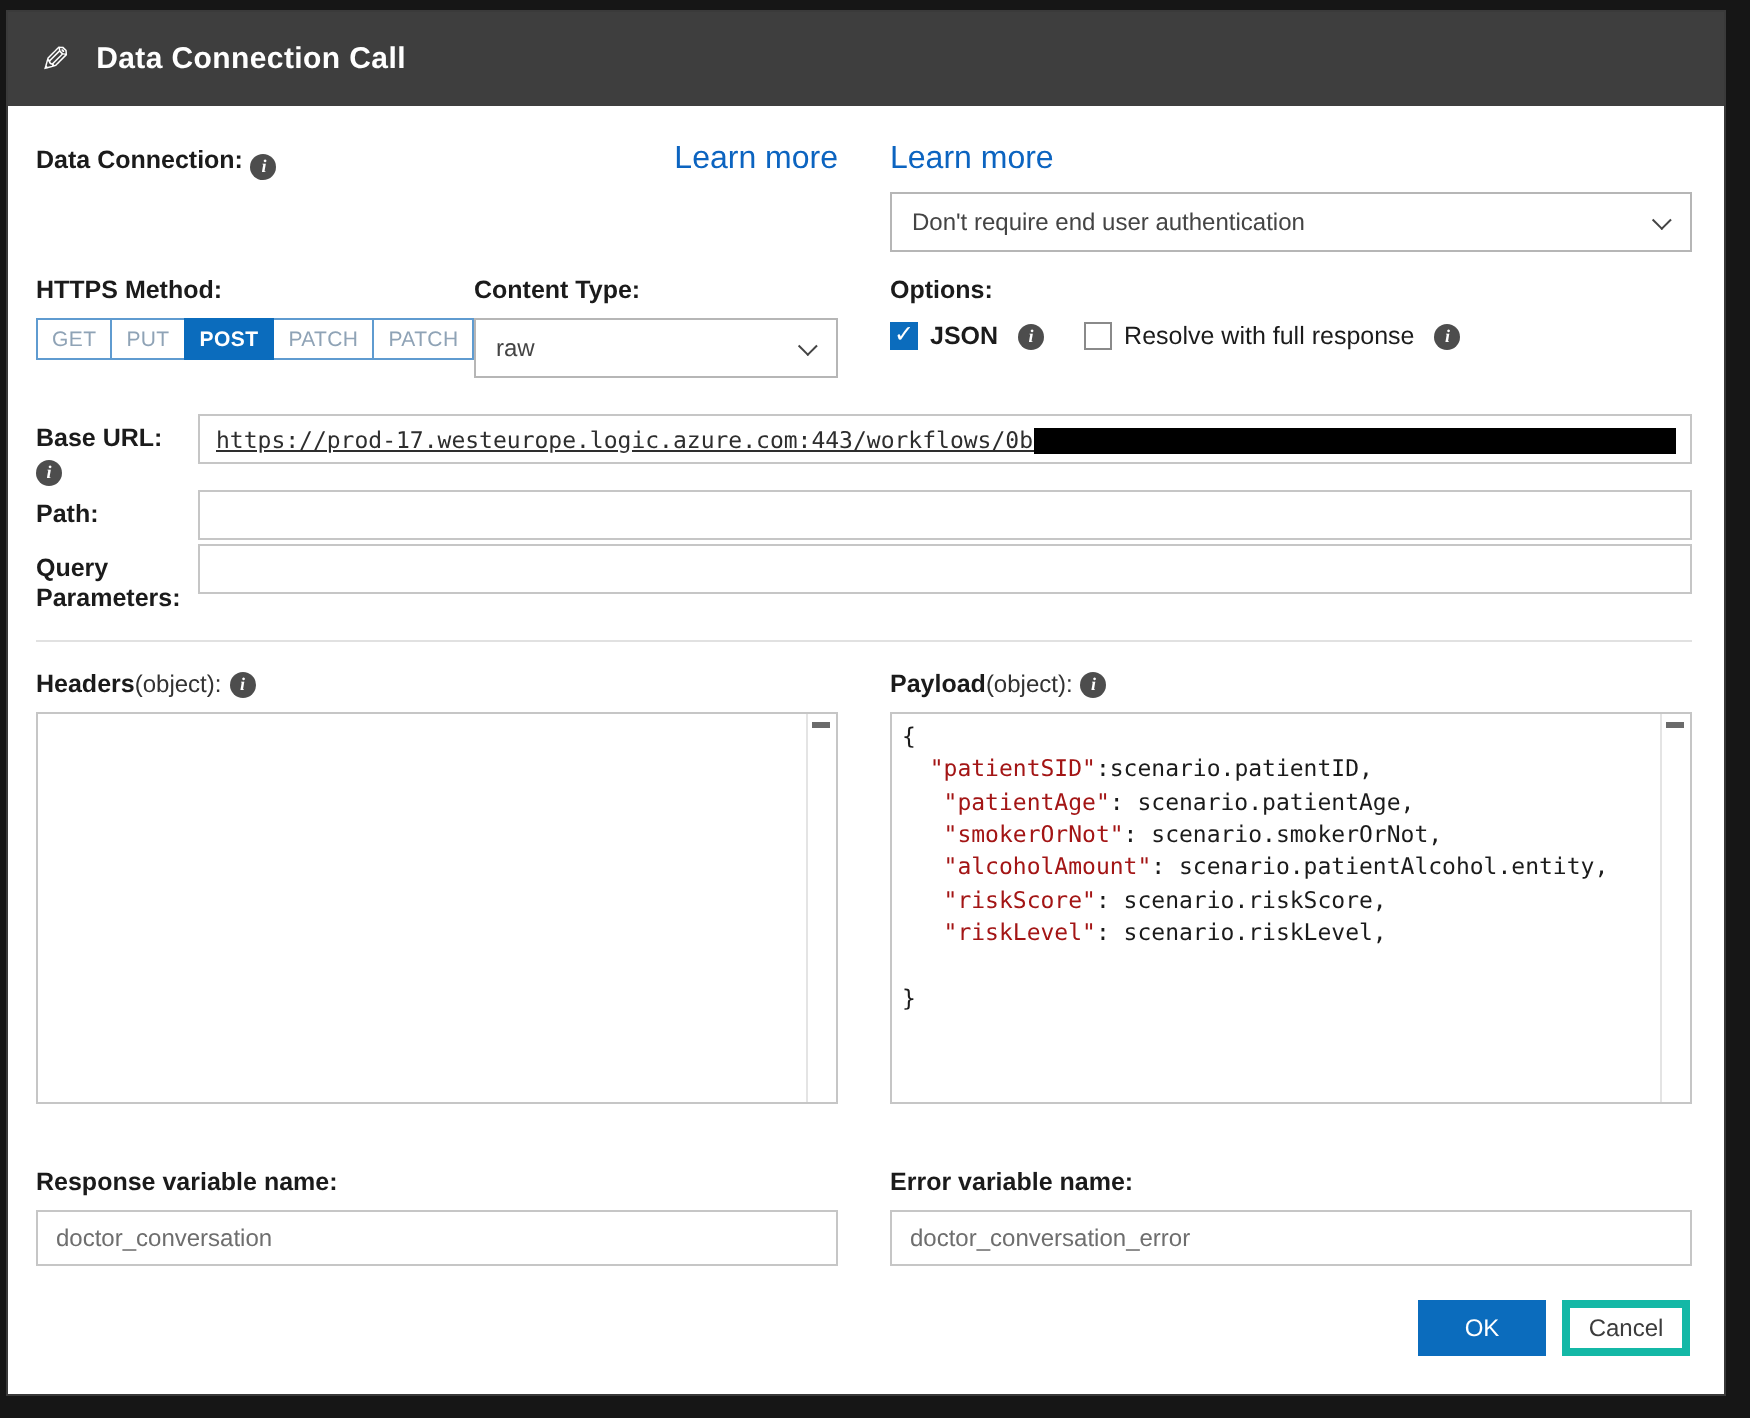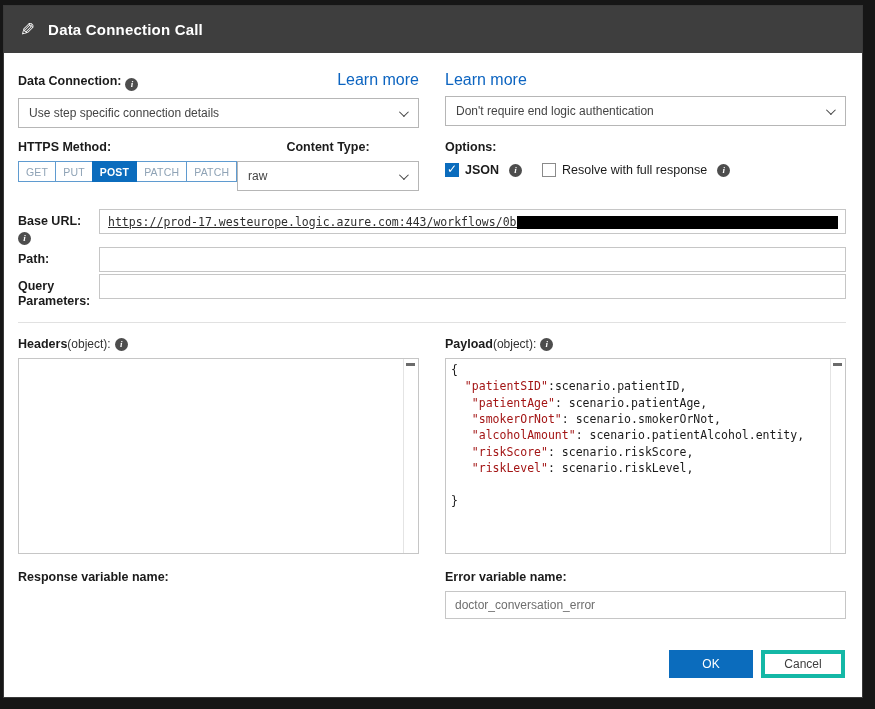--- a/index.html
+++ b/index.html
@@ -85,21 +85,21 @@
   .chevron {
     width: 7px; height: 7px;
     border-right: 1.5px solid #444;
     border-bottom: 1.5px solid #444;
     transform: rotate(45deg) translateY(-2px);
   }
 
   
   .method-row { display: flex; gap: 26px; margin-top: 12px; }
   .method-col { width: 193px; }
-  .ct-col { flex: 1 1 0; text-align: center; }
+  .ct-col { flex: 1 1 0; }
   .seg-group { display: inline-flex; margin-top: 7px; }
   .method-btn {
     border: 1px solid #5f9bd0;
     background: #fff;
     color: #8fa3b6;
     font-size: 10.5px;
     padding: 4px 7px 3px;
     margin-left: -1px;
     cursor: pointer;
     letter-spacing: .2px;
@@ -218,42 +218,42 @@
   .code {
     font-family: "DejaVu Sans Mono", "Liberation Mono", monospace;
     font-size: 11.5px;
     line-height: 1.42;
     color: #1b1b1b;
     white-space: pre;
   }
   .json-key { color: #a31515; }
 
   
-  .var-section { margin-top: 16px; }
+  .var-section { margin-top: 32px; }
   .var-label { font-weight: bold; font-size: 12.5px; margin-bottom: 7px; color: #1b1b1b; }
   .var-input {
     width: 100%;
     height: 28px;
     border: 1px solid #c6c6c6;
     padding: 0 9px;
     font-size: 12px;
     color: #6e6e6e;
     font-family: "Liberation Sans", "DejaVu Sans", sans-serif;
     outline: none;
   }
 
   
   .footer {
     position: absolute;
     right: 17px; bottom: 19px;
     display: flex;
     gap: 8px;
   }
   .btn {
-    width: 84px; height: 28px;
+    width: 64px; height: 28px;
     font-size: 12px;
     cursor: pointer;
     font-family: "Liberation Sans", "DejaVu Sans", sans-serif;
   }
   .btn-ok {
     background: #0b6cbd;
     color: #fff;
     border: 1px solid #0b6cbd;
   }
   .btn-cancel {
@@ -275,31 +275,27 @@
   <div class="content">
 
     <div class="two-col">
       <div class="col">
         <div class="label-row">
           <span>
             <span class="bold-label">Data Connection:</span><span class="info-icon"></span>
           </span>
           <a class="learn-more">Learn more</a>
         </div>
-        <div class="select-box">
-          <span>Use step specific connection details</span>
-          <span class="chevron"></span>
-        </div>
       </div>
       <div class="col">
         <div class="label-row">
           <a class="learn-more">Learn more</a>
         </div>
         <div class="select-box">
-          <span>Don't require end logic authentication</span>
+          <span>Don't require end user authentication</span>
           <span class="chevron"></span>
         </div>
       </div>
     </div>
 
     <div class="two-col">
       <div class="col">
         <div class="method-row">
           <div class="method-col">
             <div class="bold-label">HTTPS Method:</div>
@@ -389,20 +385,21 @@
           <div class="code"><div>{</div><div>  <span class="json-key">"patientSID"</span>:scenario.patientID,</div><div>   <span class="json-key">"patientAge"</span>: scenario.patientAge,</div><div>   <span class="json-key">"smokerOrNot"</span>: scenario.smokerOrNot,</div><div>   <span class="json-key">"alcoholAmount"</span>: scenario.patientAlcohol.entity,</div><div>   <span class="json-key">"riskScore"</span>: scenario.riskScore,</div><div>   <span class="json-key">"riskLevel"</span>: scenario.riskLevel,</div><div>&nbsp;</div><div>}</div></div>
           <span class="scroll-gutter"></span>
           <span class="scroll-dash"></span>
         </div>
       </div>
     </div>
 
     <div class="two-col var-section">
       <div class="col">
         <div class="var-label">Response variable name:</div>
+        <input class="var-input" value="doctor_conversation" style="">
       </div>
       <div class="col">
         <div class="var-label">Error variable name:</div>
         <input class="var-input" value="doctor_conversation_error" style="">
       </div>
     </div>
 
   </div>
 
   <div class="footer">

